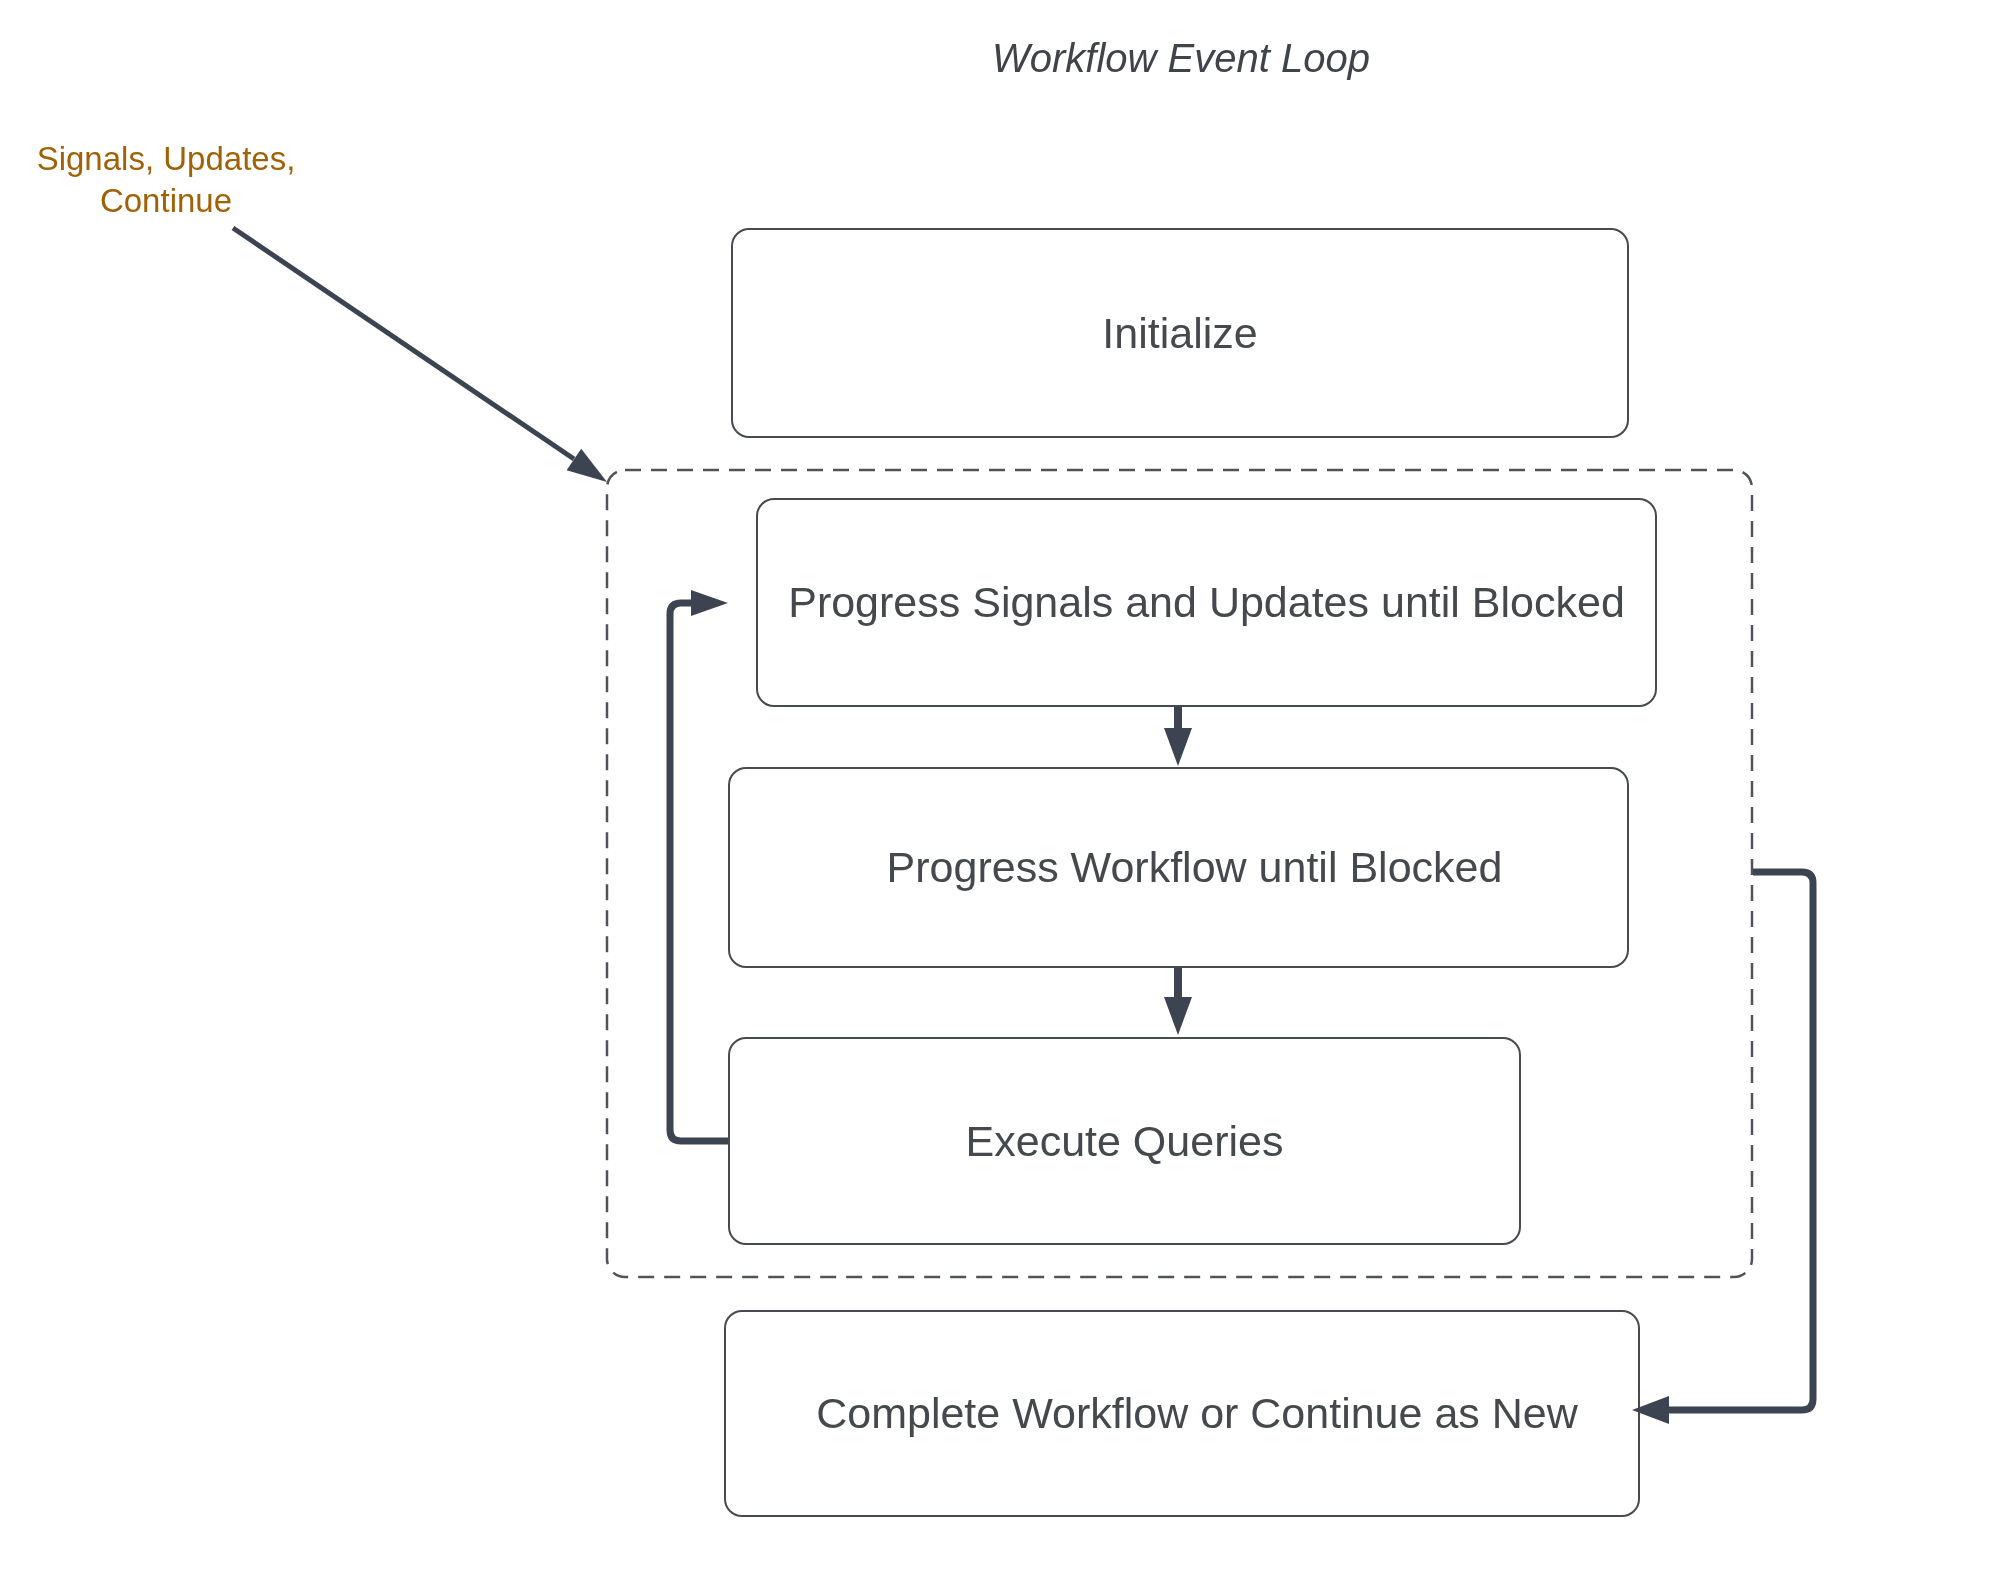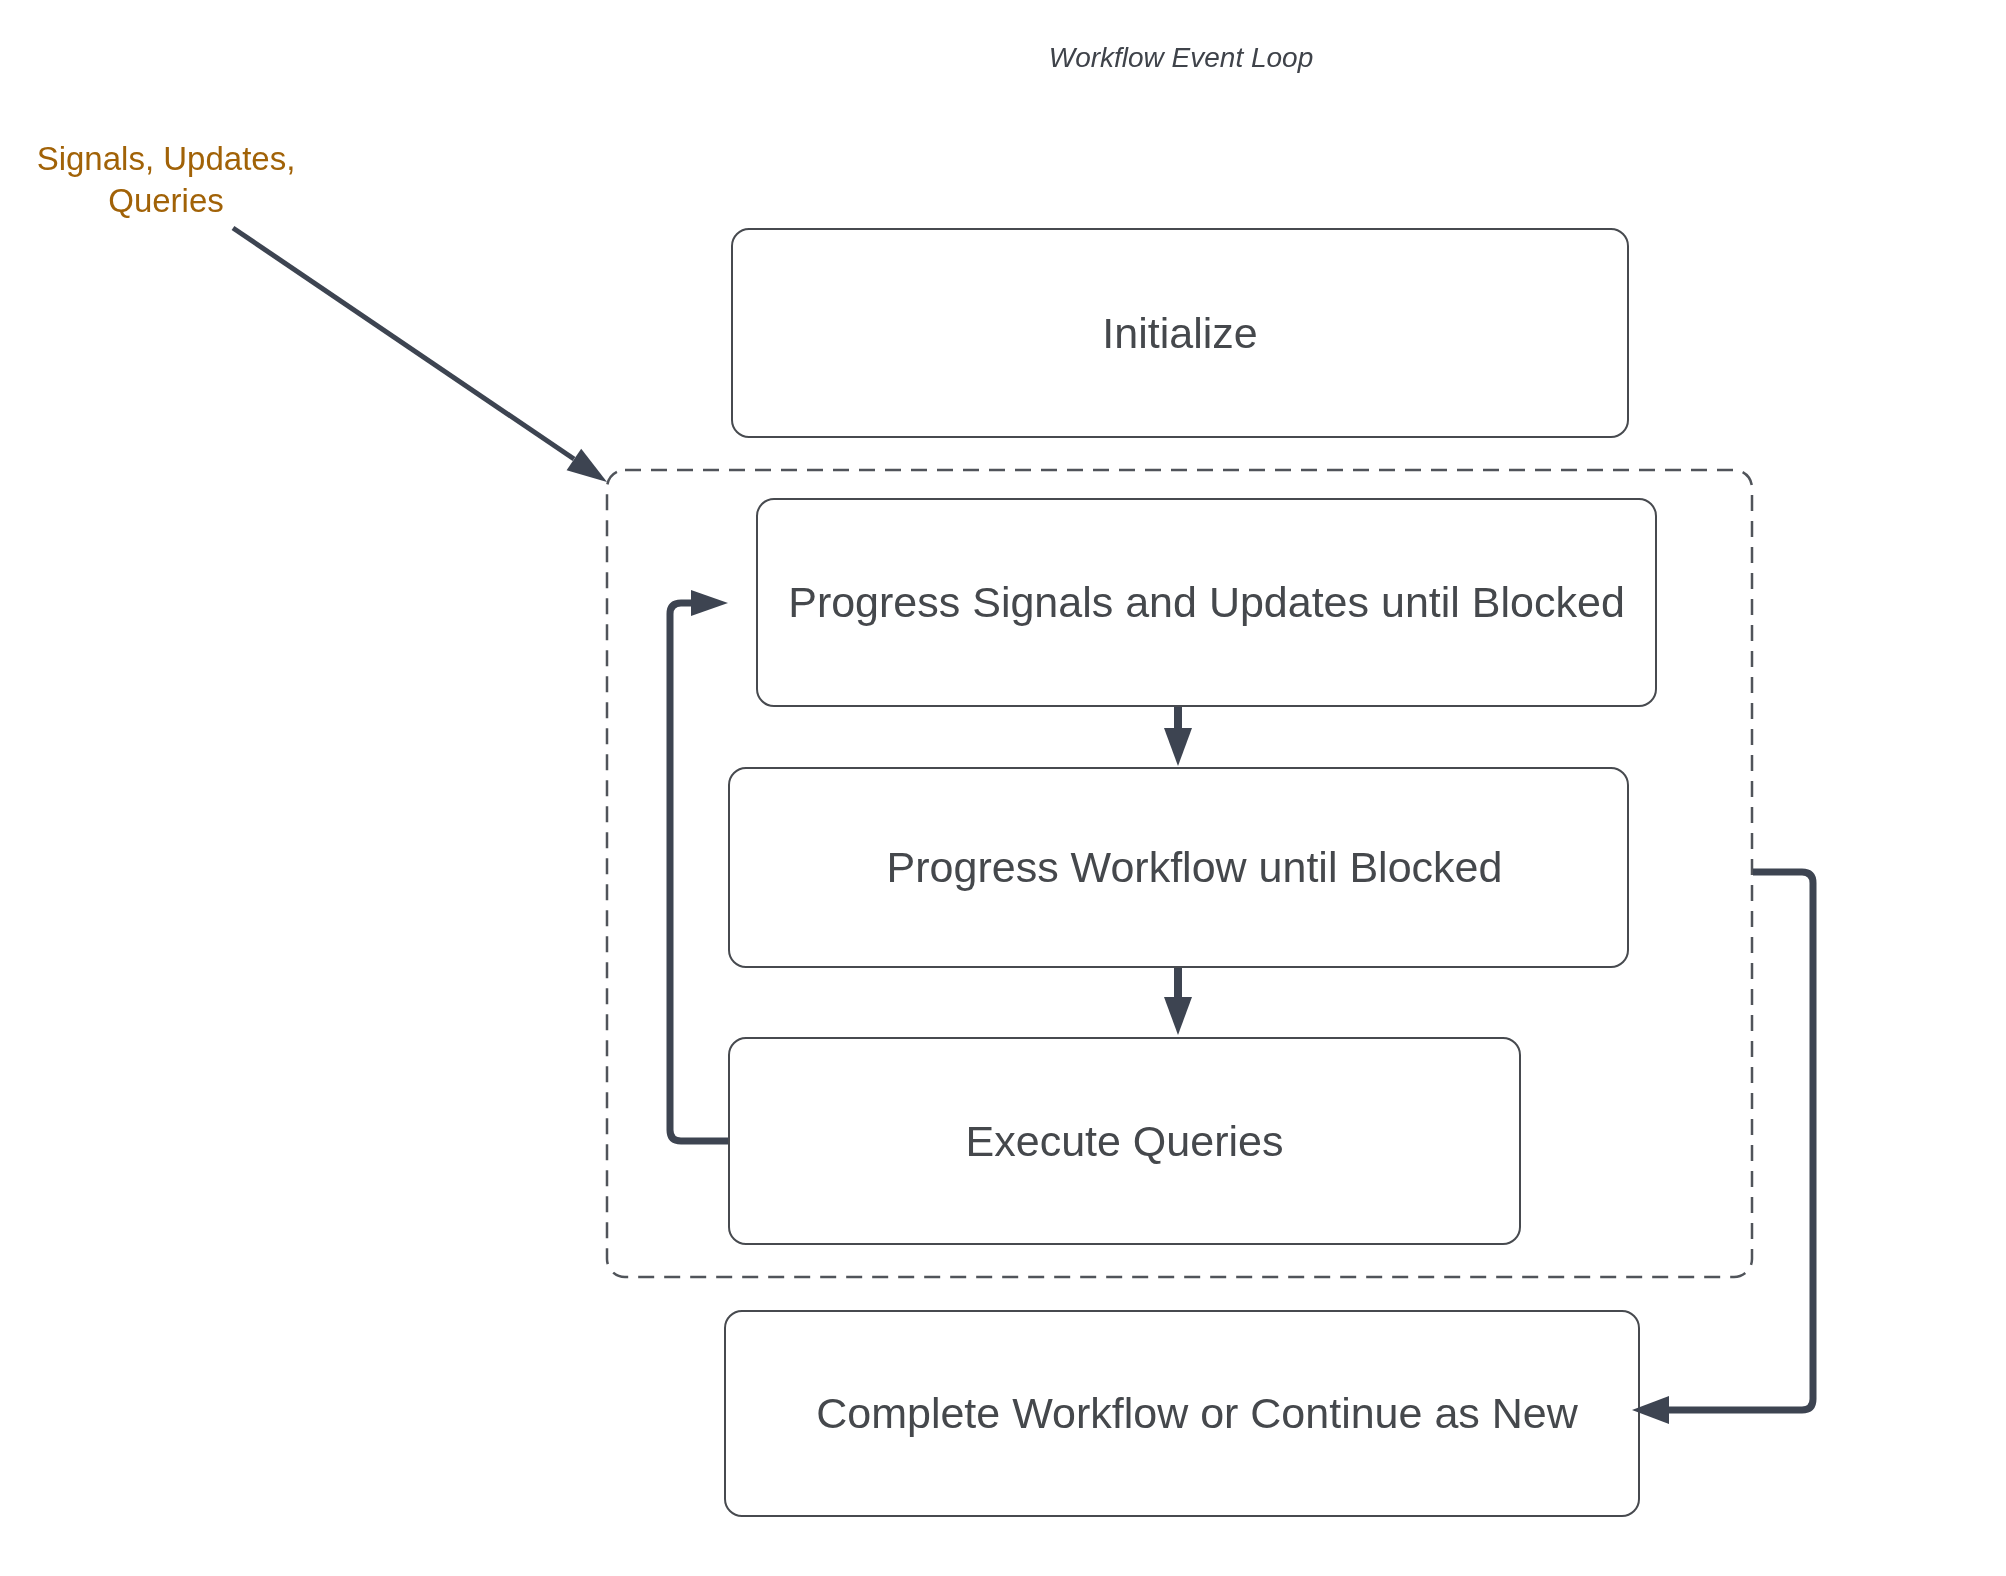--- a/index.html
+++ b/index.html
@@ -7,21 +7,21 @@
     width: 2006px; height: 1576px;
     background: #ffffff;
     font-family: "Liberation Sans", sans-serif;
     position: relative;
     overflow: hidden;
   }
   .title {
     position: absolute;
     left: 681px; top: 32px; width: 1000px;
     text-align: center;
-    font-size: 28px; font-style: italic;
+    font-size: 40px; font-style: italic;
     color: #3f434a;
     line-height: 52px;
   }
   .annotation {
     position: absolute;
     left: 34px; top: 138px; width: 264px;
     text-align: center;
     font-size: 33px; line-height: 42px;
     color: #a16207;
   }
@@ -46,21 +46,21 @@
     pointer-events: none;
   }
 </style>
 </head>
 <body>
 
 <div class="title">Workflow Event Loop</div>
 
 <div class="annotation">
   <span>Signals, Updates,</span><br>
-  <span>Queries</span>
+  <span>Continue</span>
 </div>
 
 <div class="node" id="node-initialize">
   <span>Initialize</span>
 </div>
 
 <div class="node" id="node-progress-signals">
   <span>Progress Signals and Updates until Blocked</span>
 </div>
 

